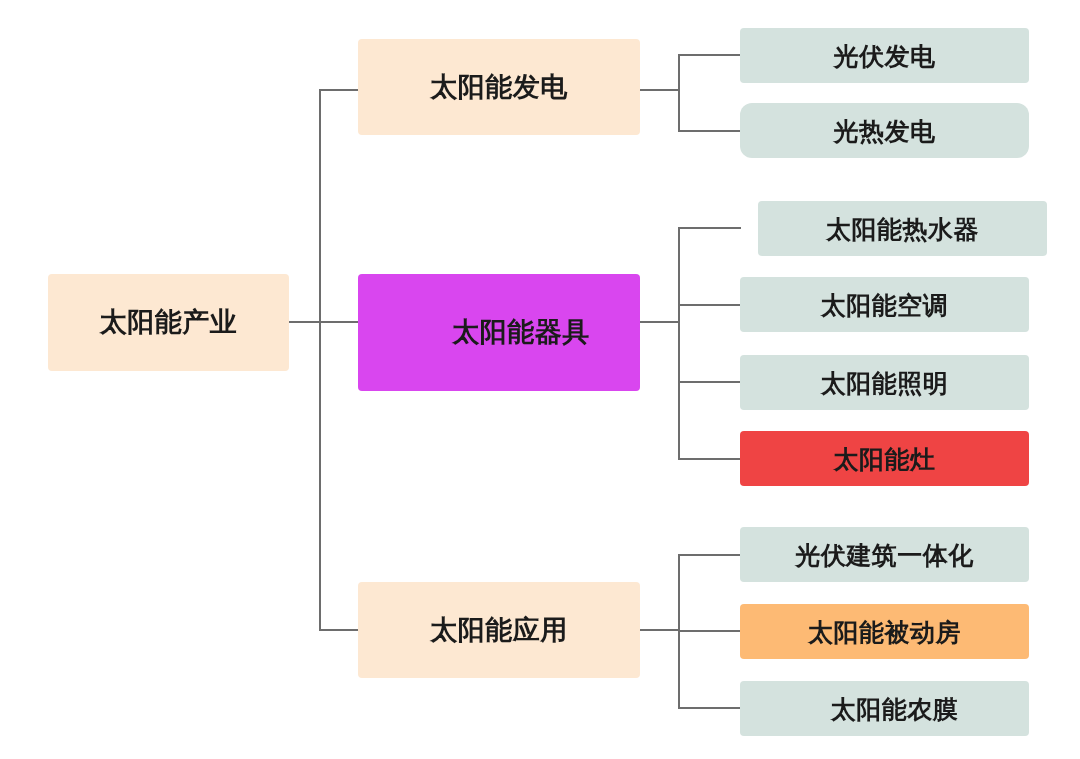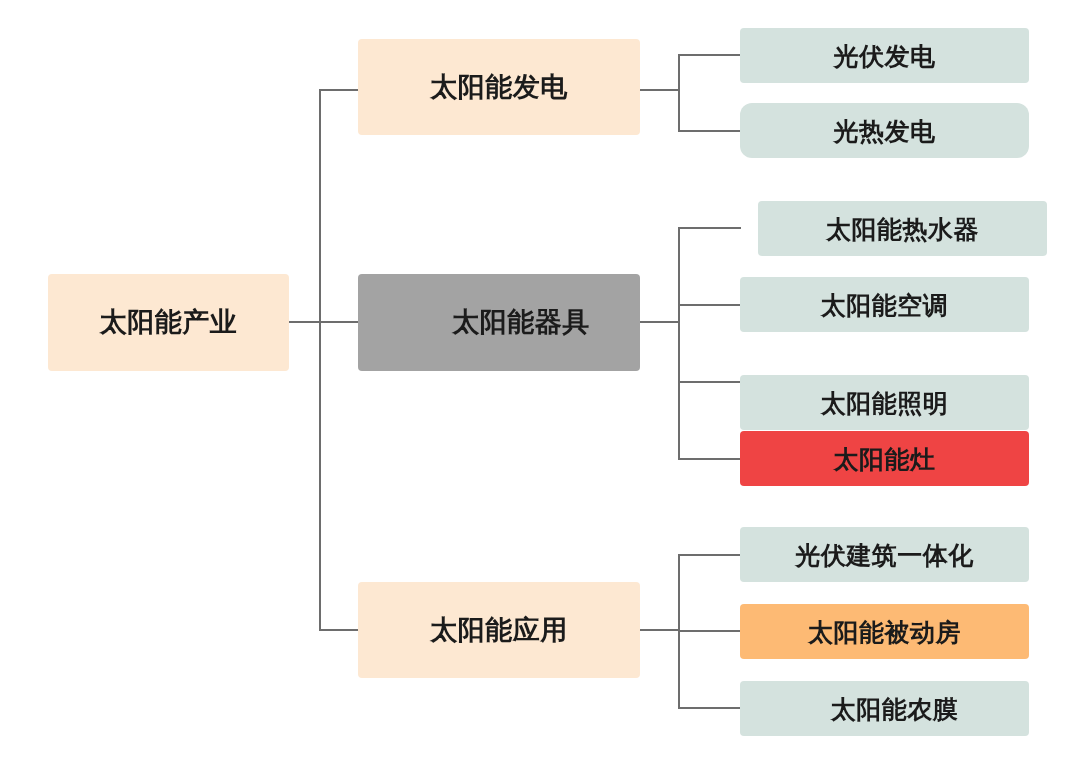--- a/index.html
+++ b/index.html
@@ -85,33 +85,33 @@
       <path d="M679 555 H740"></path>
       <path d="M679 631 H740"></path>
       <path d="M679 708 H740"></path>
     </g>
   </svg>
 
   <div class="node level-root" style="left: 48px; top: 274px; width: 241px; height: 97px; background: rgb(253, 232, 210); color: rgb(27, 27, 27);">太阳能产业</div>
 
   <div class="node level-branch" style="left: 358px; top: 39px; width: 282px; height: 96px; background: rgb(253, 232, 210); color: rgb(27, 27, 27);">太阳能发电</div>
 
-  <div class="node level-branch" style="left: 358px; top: 274px; width: 282px; height: 97px; background: #a3a3a3; color: rgb(27, 27, 27); padding-left: 44px;">太阳能器具</div>
+  <div class="node level-branch" style="left: 358px; top: 274px; width: 282px; height: 117px; background: #d946ef; color: rgb(27, 27, 27); padding-left: 44px;">太阳能器具</div>
 
   <div class="node level-branch" style="left: 358px; top: 582px; width: 282px; height: 96px; background: rgb(253, 232, 210); color: rgb(27, 27, 27);">太阳能应用</div>
 
   <div class="node level-leaf" style="left: 740px; top: 28px; width: 289px; height: 55px; background: rgb(212, 226, 222); color: rgb(27, 27, 27);">光伏发电</div>
 
   <div class="node level-leaf" style="left: 740px; top: 103px; width: 289px; height: 55px; background: rgb(212, 226, 222); color: rgb(27, 27, 27); border-radius: 12px;">光热发电</div>
 
   <div class="node level-leaf" style="left: 740px; top: 201px; width: 289px; height: 55px; background: rgb(212, 226, 222); color: rgb(27, 27, 27); margin-left: 18px;">太阳能热水器</div>
 
   <div class="node level-leaf" style="left: 740px; top: 277px; width: 289px; height: 55px; background: rgb(212, 226, 222); color: rgb(27, 27, 27);">太阳能空调</div>
 
-  <div class="node level-leaf" style="left: 740px; top: 355px; width: 289px; height: 55px; background: rgb(212, 226, 222); color: rgb(27, 27, 27); margin-top: 20px;">太阳能照明</div>
+  <div class="node level-leaf" style="left: 740px; top: 355px; width: 289px; height: 55px; background: rgb(212, 226, 222); color: rgb(27, 27, 27);">太阳能照明</div>
 
   <div class="node level-leaf" style="left: 740px; top: 431px; width: 289px; height: 55px; background: #ef4444; color: rgb(27, 27, 27);">太阳能灶</div>
 
   <div class="node level-leaf" style="left: 740px; top: 527px; width: 289px; height: 55px; background: rgb(212, 226, 222); color: rgb(27, 27, 27);">光伏建筑一体化</div>
 
   <div class="node level-leaf" style="left: 740px; top: 604px; width: 289px; height: 55px; background: #fdba74; color: rgb(27, 27, 27);">太阳能被动房</div>
 
   <div class="node level-leaf" style="left: 740px; top: 681px; width: 289px; height: 55px; background: rgb(212, 226, 222); color: rgb(27, 27, 27); padding-left: 20px;">太阳能农膜</div>
 
 </div>

